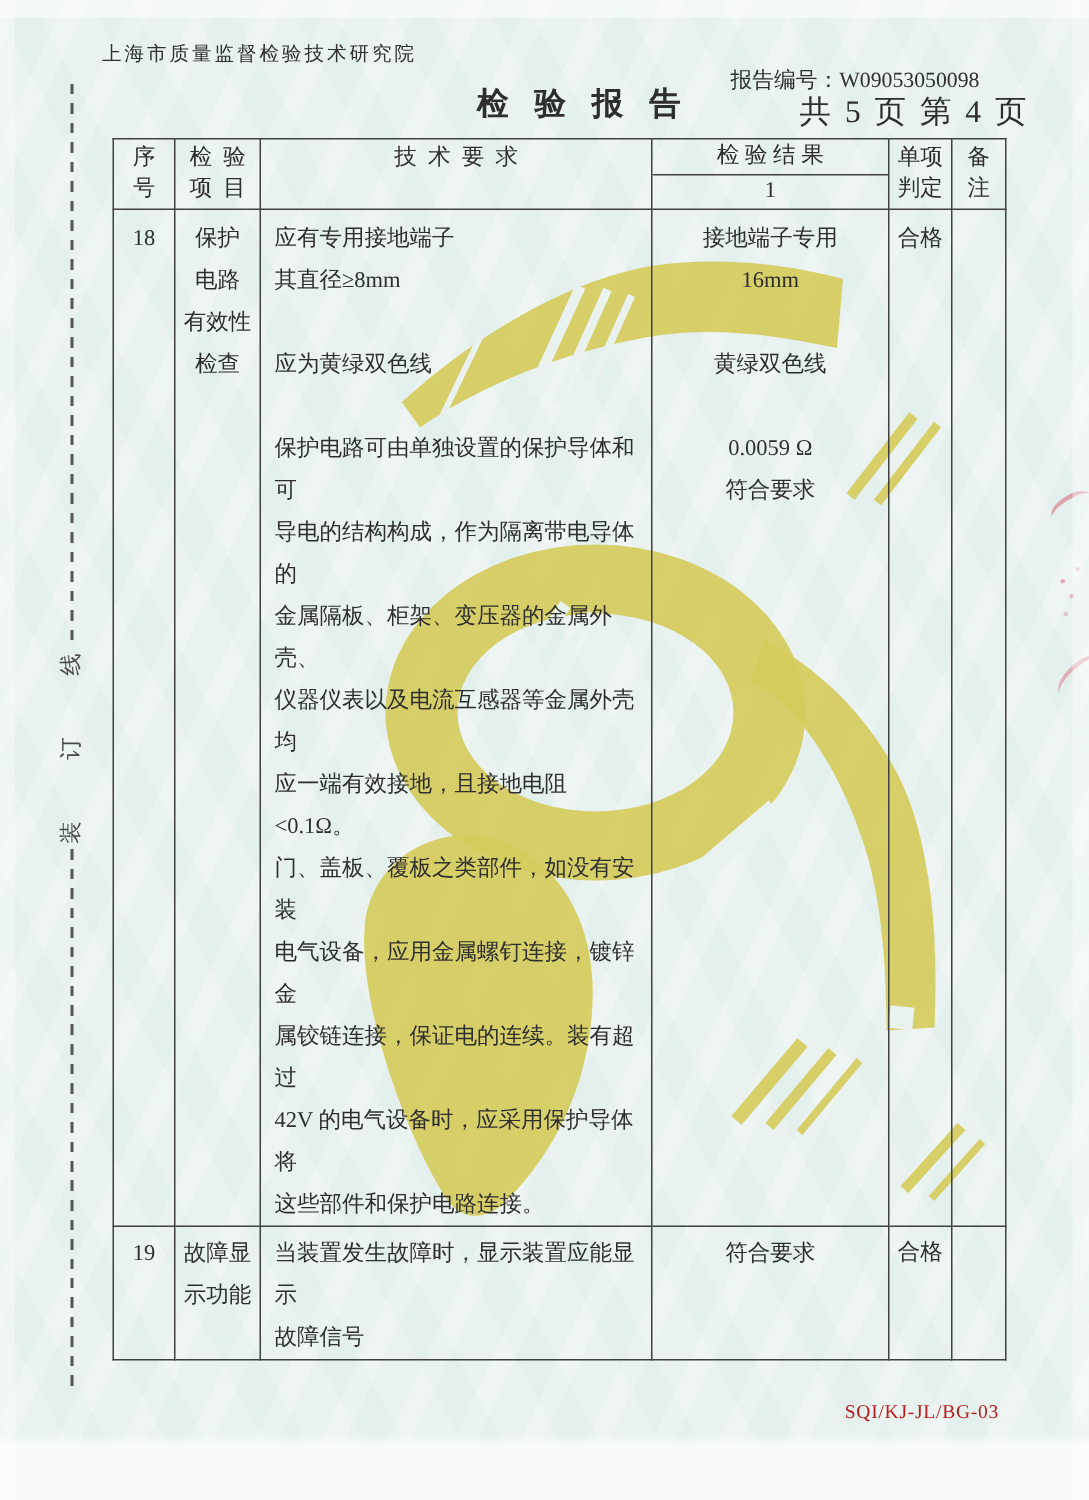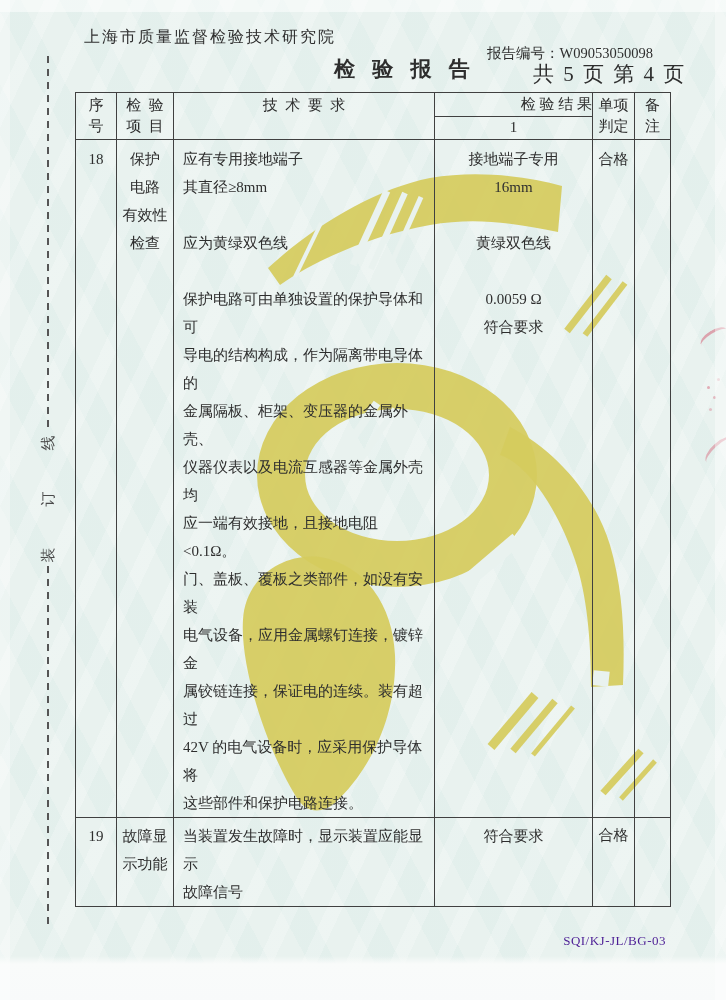--- a/index.html
+++ b/index.html
@@ -14,50 +14,50 @@
   }
   .abs{position:absolute;}
   
   #watermark{left:225px;top:165px;z-index:1;}
   
   .dash-seg{left:47px;width:2px;z-index:2;
     background:repeating-linear-gradient(to bottom,#555 0 7px,rgba(0,0,0,0) 7px 13px);}
   .bind-char{left:39px;width:18px;height:18px;font-size:15px;color:#4a4a4a;
     transform:rotate(-90deg);z-index:2;text-align:center;line-height:18px;}
   
-  .org{left:84px;top:27px;font-size:16px;letter-spacing:2px;z-index:2;text-align:center;}
+  .org{left:68px;top:27px;font-size:13px;letter-spacing:2px;z-index:2;text-align:center;}
   .repno{left:487px;top:32px;font-size:14.5px;z-index:2;margin-top:12px;}
-  .title{left:334px;top:55px;font-size:21px;font-weight:bold;letter-spacing:6px;z-index:2;}
+  .title{left:318px;top:55px;font-size:21px;font-weight:bold;letter-spacing:6px;z-index:2;}
   .pagin{left:533px;top:60px;font-size:21px;letter-spacing:2px;z-index:2;text-align:right;}
   
   table.report{position:absolute;left:75px;top:92px;width:595px;z-index:2;
     border-collapse:collapse;table-layout:fixed;background:transparent;}
   table.report td{border:1px solid #404040;padding:0;vertical-align:top;
     font-size:15px;overflow:hidden;}
   td.caption{text-align:center;font-size:14.5px;line-height:21px;height:21px;}
   .hdr{text-align:center;font-size:14.5px;white-space:pre-wrap;line-height:21px;padding-top:2px !important;}
-  .res-top{height:23px;line-height:23px;border-bottom:1px solid #404040;text-align:right;white-space:pre-wrap;}
+  .res-top{height:23px;line-height:23px;border-bottom:1px solid #404040;text-align:center;white-space:pre-wrap;}
   .res-bot{height:22px;line-height:20px;text-align:center;}
   .cell{white-space:pre-line;}
   .num{text-align:center;font-size:14px;}
   .item{text-align:center;}
   .req{padding-left:9px !important;padding-right:4px !important;}
   .res{text-align:center;}
   .verd{text-align:center;}
   
   .r17 .num,.r17 .item,.r17 .req{line-height:32px;padding-top:5px !important;}
   .r17 .res{line-height:26px;padding-top:6px !important;}
   .r17 .verd{line-height:20px;padding-top:9px !important;}
   .r18 .num,.r18 .item,.r18 .req,.r18 .res{line-height:28px;padding-top:5px !important;}
   .r18 .verd{line-height:20px;padding-top:9px !important;}
   .r19 .num,.r19 .item,.r19 .req,.r19 .res{line-height:28px;padding-top:4px !important;}
   .r19 .verd{line-height:20px;padding-top:7px !important;}
   
   .footcode{left:500px;top:933px;width:166px;text-align:right;font-size:13px;
-    letter-spacing:0.5px;z-index:2;color:#4c1d95;}
+    letter-spacing:0.5px;z-index:2;color:#b91c1c;}
   
   .stamp{z-index:3;pointer-events:none;}
   .stamp-arc1{left:699px;top:330px;width:30px;height:12px;
     border-top:3px solid rgba(214,100,122,0.55);border-radius:50%;transform:rotate(-32deg);}
   .stamp-arc2{left:702px;top:442px;width:36px;height:14px;
     border-top:3px solid rgba(214,100,122,0.45);border-radius:50%;transform:rotate(-42deg);}
   .stamp-dots{left:707px;top:386px;width:3px;height:3px;border-radius:50%;
     background:rgba(214,100,122,0.5);
     box-shadow:6px 10px 0 rgba(214,100,122,0.4), 2px 22px 0 rgba(214,100,122,0.35), 10px -8px 0 rgba(214,100,122,0.3);}
   

